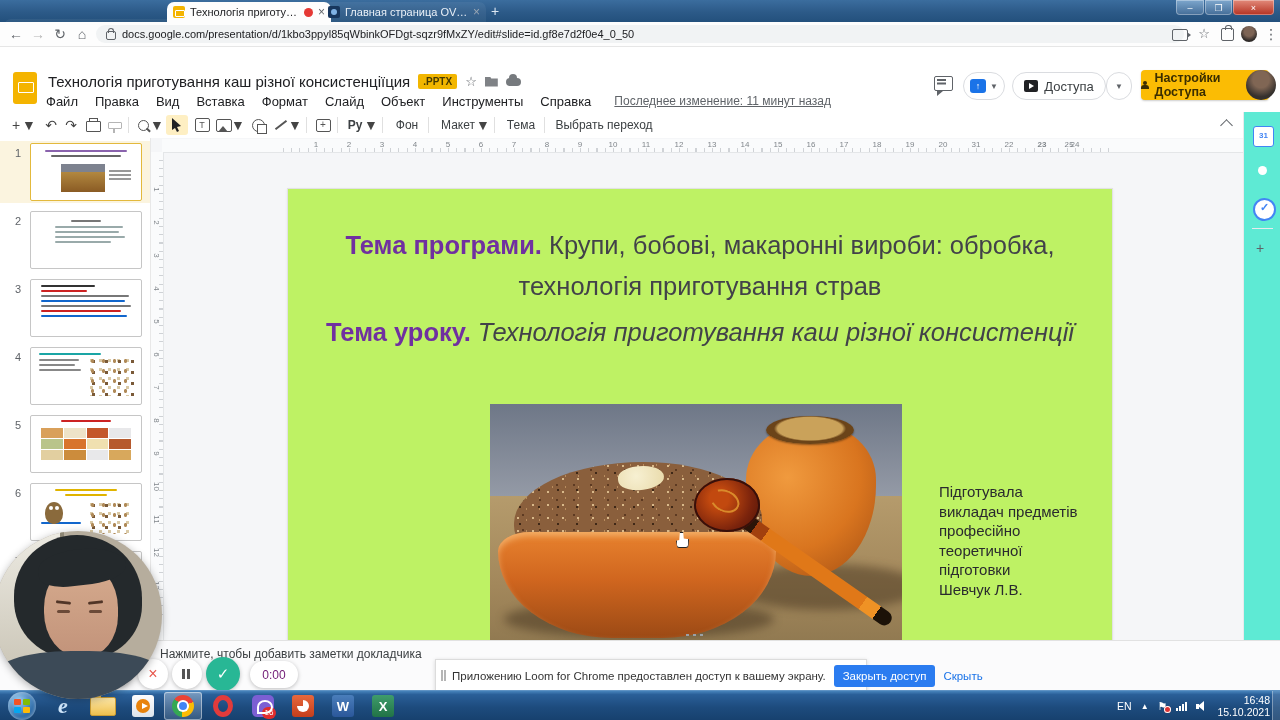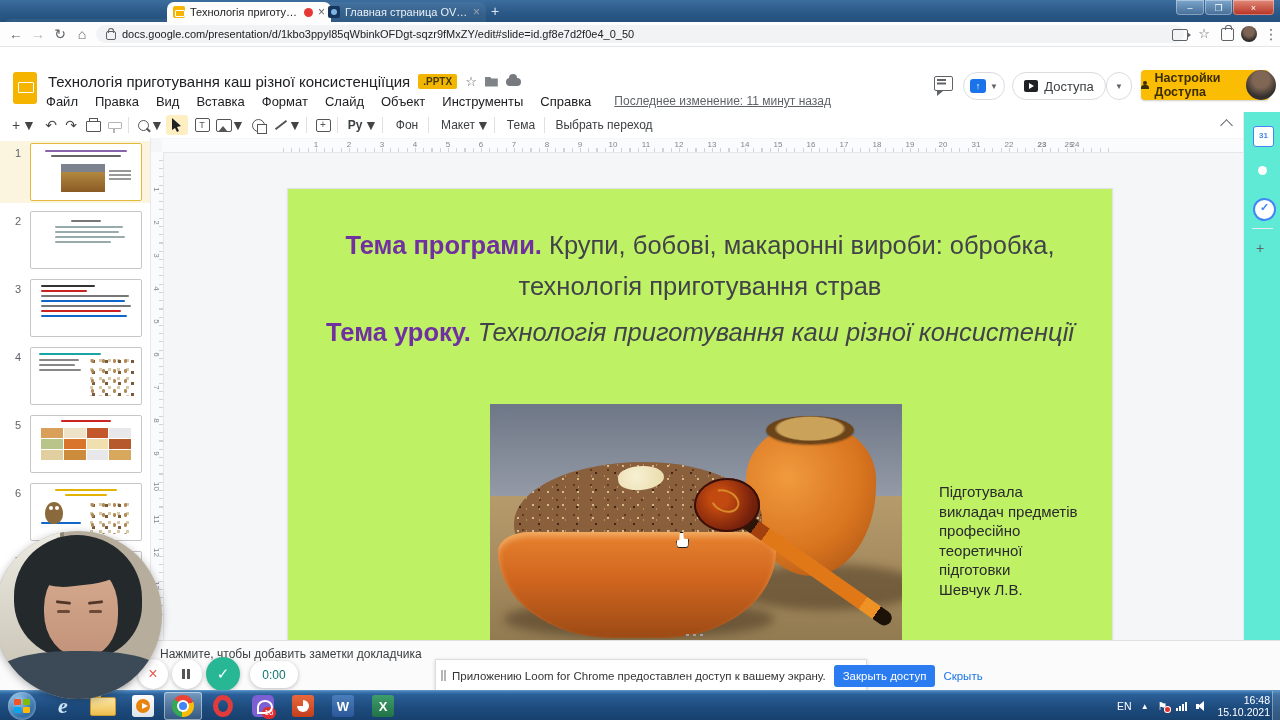--- a/index.html
+++ b/index.html
@@ -133,21 +133,21 @@
   .keep::after{content:"";position:absolute;left:5px;top:4px;width:9px;height:9px;border-radius:50%;background:#fff;}
   .tasks{background:#fff;border:2px solid #4285f4;border-radius:50%;color:#4285f4;font-size:11px;line-height:15px;text-align:center;font-weight:bold;}
   
   .notesbar{position:absolute;left:0;top:640px;width:1280px;height:50px;background:#fbfbfc;border-top:1px solid #e2e2e2;}
   .dots3{position:absolute;left:684px;top:-8px;width:22px;height:4px;background-image:radial-gradient(circle 1.5px,#9aa0a6 90%,transparent);background-size:7px 4px;}
   .notesph{position:absolute;left:160px;top:6px;font-size:12px;color:#3c4043;}
   .loomc{position:absolute;border-radius:50%;background:#fff;box-shadow:0 1px 4px rgba(0,0,0,.25);display:flex;align-items:center;justify-content:center;}
   .loomx{color:#e8594f;font-size:16px;}
   .loombars::before{content:"";width:2.5px;height:10px;background:#555;box-shadow:5px 0 0 #555;display:block;margin-left:-5px;}
   .loomchk{background:#28b795;color:#fff;font-size:15px;}
-  .loomtimer{position:absolute;left:250px;top:20px;width:48px;height:27px;border-radius:14px;background:#fff;box-shadow:0 1px 4px rgba(0,0,0,.25);font-size:12px;color:#0f766e;display:flex;align-items:center;justify-content:center;}
+  .loomtimer{position:absolute;left:250px;top:20px;width:48px;height:27px;border-radius:14px;background:#fff;box-shadow:0 1px 4px rgba(0,0,0,.25);font-size:12px;color:#701a75;display:flex;align-items:center;justify-content:center;}
   .loomnotif{position:absolute;left:435px;top:18px;width:414px;height:31px;background:#fff;border:1px solid #dcdcdc;box-shadow:0 1px 4px rgba(0,0,0,.15);display:flex;align-items:center;gap:8px;padding:0 8px;}
   .gripbars::before{content:"";width:1.5px;height:11px;background:#b5b5b5;box-shadow:3px 0 0 #b5b5b5;display:block;margin-left:-3px;}
   .notiftxt{font-size:11.5px;color:#333;white-space:nowrap;}
   .closeaccess{background:#2b7cf0;color:#fff;font-size:11.5px;border-radius:3px;padding:5px 9px;white-space:nowrap;}
   .hidelink{color:#1a73e8;font-size:11.5px;white-space:nowrap;}
   .panelhide{position:absolute;left:1206px;top:655px;width:20px;height:20px;border:1px solid #dadce0;border-radius:3px;background:#fff;}
   .panelhide::after{content:"";position:absolute;left:3px;top:4px;width:7px;height:10px;border:1.4px solid #5f6368;border-radius:1px;box-shadow:10px 0 0 -8px #5f6368;}
   
   .webcam{position:absolute;left:-6px;top:531px;width:168px;height:168px;border-radius:50%;overflow:hidden;z-index:60;background:#b6ad9d;box-shadow:0 2px 8px rgba(0,0,0,.3);}
   .cam-light{position:absolute;left:0;top:0;width:40%;height:78%;background:linear-gradient(180deg,#eceae2,#cdc8ba);}

